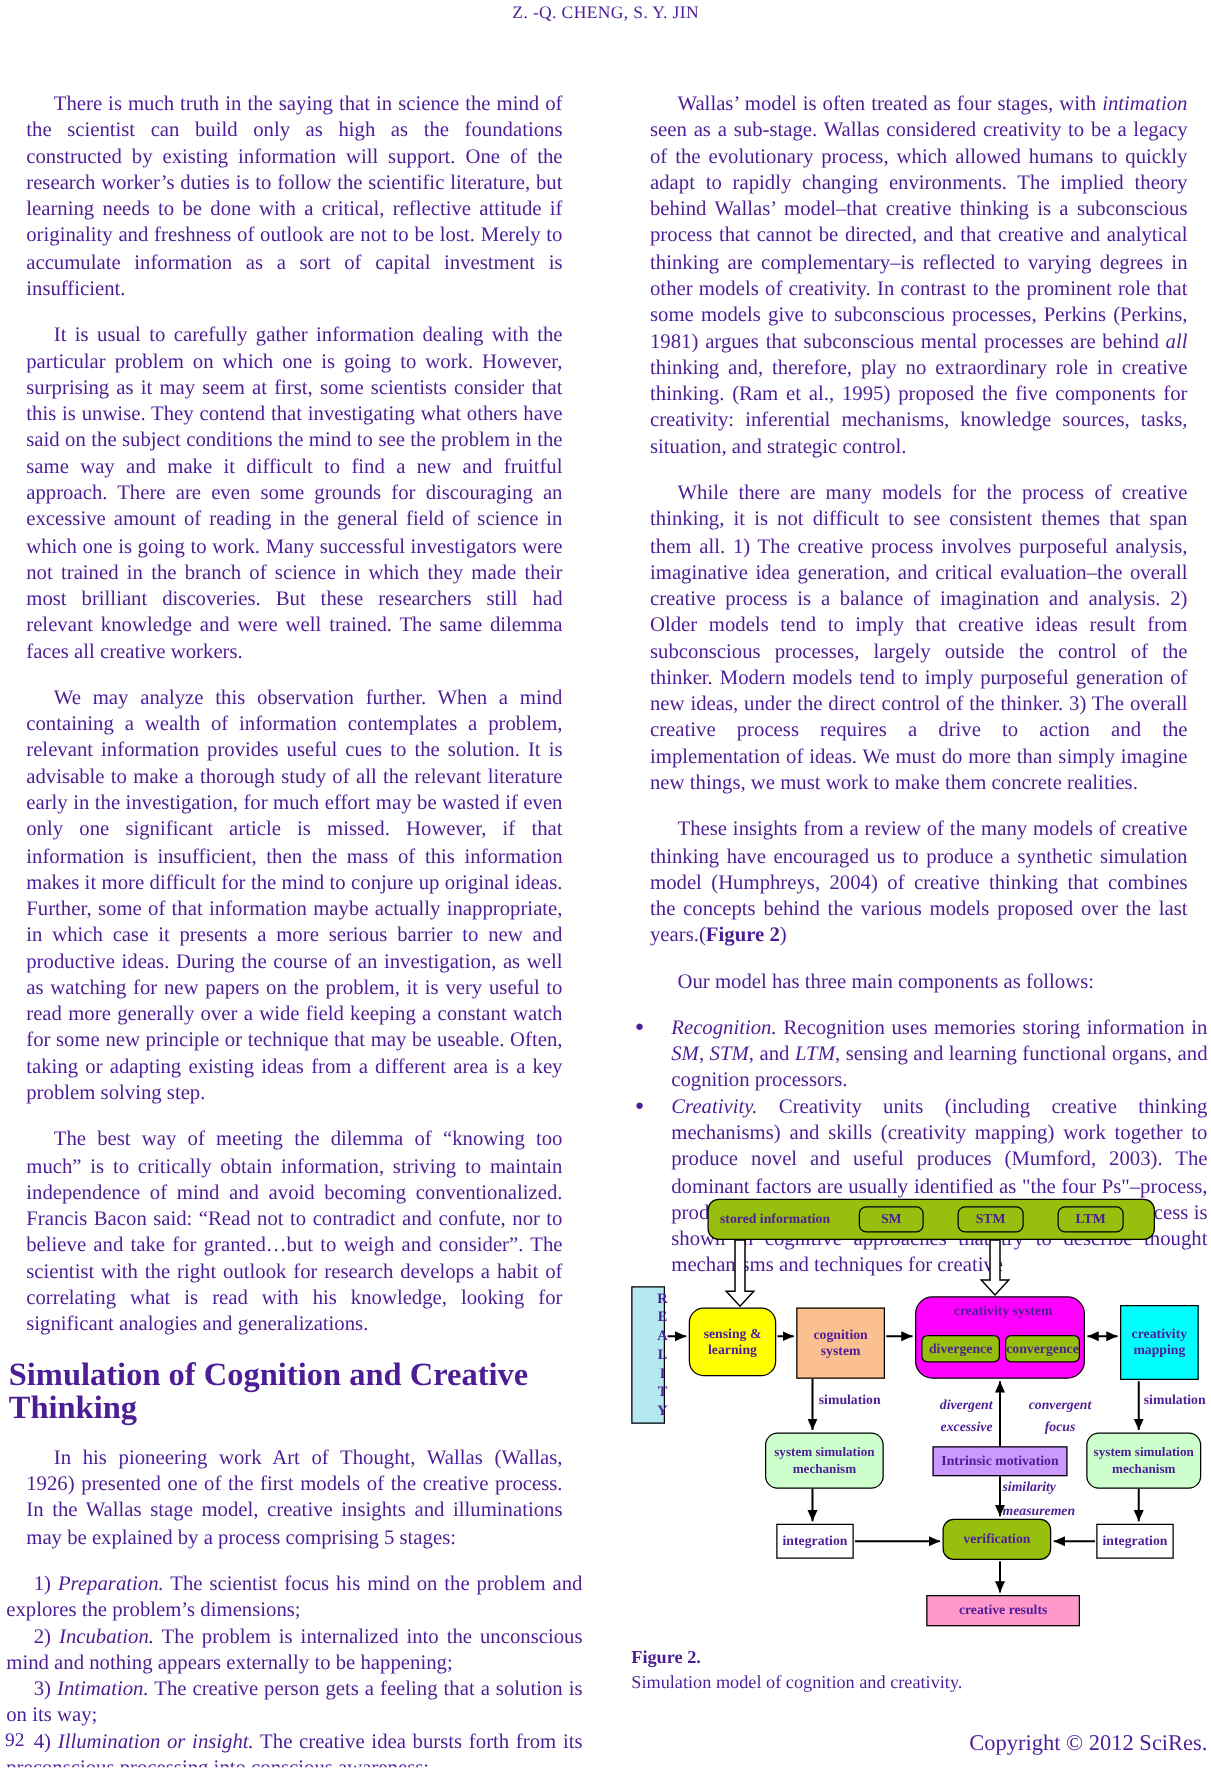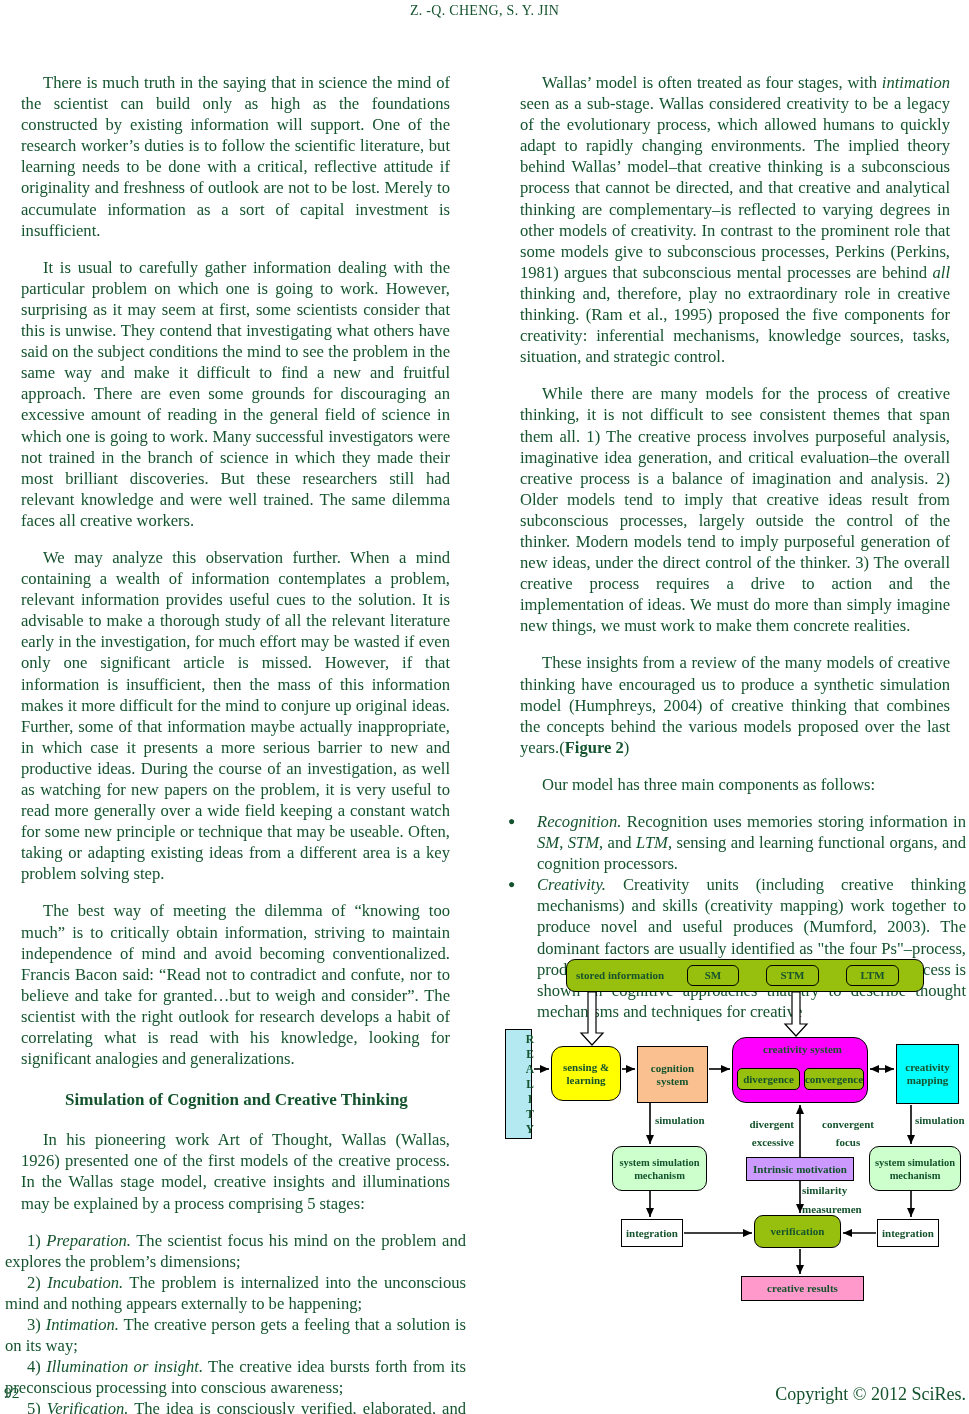--- a/index.html
+++ b/index.html
@@ -1,39 +1,39 @@
 <!DOCTYPE html>
 <html><head>
 <meta charset="utf-8">
 <style>
   html,body { margin:0; padding:0; background:#ffffff; }
   .page { position:relative; width:969px; height:1414px; background:#fff;
-          font-family:"Liberation Serif", serif; color:#14532d; overflow:hidden; }
+          font-family:"Liberation Serif", serif; color:#4c1d95; overflow:hidden; }
 
   .header { position:absolute; top:3px; left:0; width:100%; text-align:center;
             font-size:14px; letter-spacing:0.3px; }
 
   .col { position:absolute; top:56px; font-size:16.6px; line-height:21.1px; text-align:justify; }
   .col-left  { left:5px;   width:461px; }
   .col-right { left:504px; width:462px; }
   p.body  { margin:16px; text-indent:22px; }
-  h2.section { font-size:17px; font-weight:bold; margin:18px 0 12px 2px; text-align:center; line-height:26px; }
+  h2.section { font-size:26px; font-weight:bold; margin:18px 0 12px 2px; text-align:left; line-height:26px; }
   p.stage { margin:0; text-indent:22px; }
   .bullet { display:flex; margin:0; }
   .bullet .mark { flex:none; width:29px; padding-left:4px; font-size:12px; line-height:21.1px; }
   .bullet .btext { flex:1; text-align:justify; }
 
   
   .fig { position:absolute; left:504px; top:957px; width:460px; height:350px;
          font-weight:bold; font-size:11px; line-height:13px; }
   .fig svg { position:absolute; left:0; top:0; }
   .fnode { position:absolute; border:1px solid #000; display:flex; align-items:center;
            justify-content:center; text-align:center; box-sizing:border-box; }
   .nolabel { border:none; background:transparent; justify-content:flex-start; text-align:left; }
-  .twoline { border:none; background:transparent; display:block; line-height:17.5px; }
+  .twoline { border:none; background:transparent; display:block; line-height:17.5px;font-style:italic; }
 
   #f-bar        { left:62px;  top:2px;   width:358px; height:33px; background:#97BF0D; border-radius:9px; }
   #f-bar-label  { left:72px;  top:2px;   width:120px; height:33px; }
   #f-sm         { left:183px; top:8px;   width:52px;  height:21px; background:#97BF0D; border-radius:6px; }
   #f-stm        { left:262px; top:8px;   width:53px;  height:21px; background:#97BF0D; border-radius:6px; }
   #f-ltm        { left:342px; top:8px;   width:53px;  height:21px; background:#97BF0D; border-radius:6px; }
   #f-reality    { left:1px;   top:72px;  width:27px;  height:110px; background:#B4E9F2; font-size:11.5px;padding-left:23px; }
   #f-reality span { display:block; width:12px; margin:0 auto; word-break:break-all; line-height:15px; text-align:center; }
   #f-sensing    { left:47px;  top:89px;  width:70px;  height:55px; background:#FFFF00; border-radius:12px; padding:12px 6px; }
   #f-cognition  { left:133px; top:89px;  width:71px;  height:57px; background:#FAC090; padding:0 23px; }
@@ -164,17 +164,21 @@
       <div>similarity</div>
       <div>measuremen</div>
     </div>
 
     <div class="fnode" id="f-integ-l">integration</div>
     <div class="fnode" id="f-integ-r">integration</div>
     <div class="fnode" id="f-verification">verification</div>
     <div class="fnode" id="f-results">creative results</div>
   </div>
 
+  <div class="fig-caption">
+    <div class="t">Figure 2.</div>
+    <div>Simulation model of cognition and creativity.</div>
+  </div>
 
   <div class="footer-num">92</div>
   <div class="footer-copy">Copyright © 2012 SciRes.</div>
 
 </div>
 
 </body></html>

